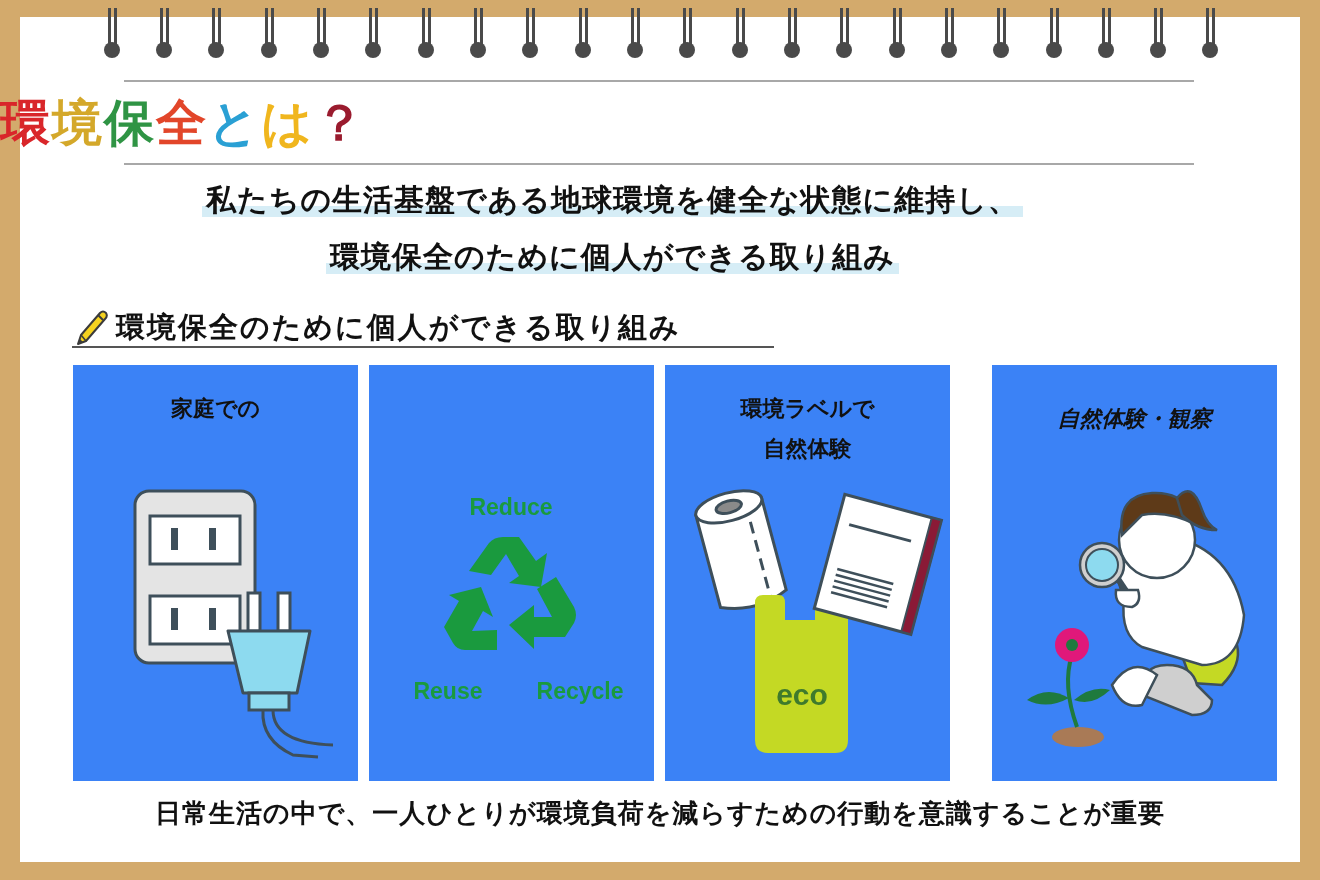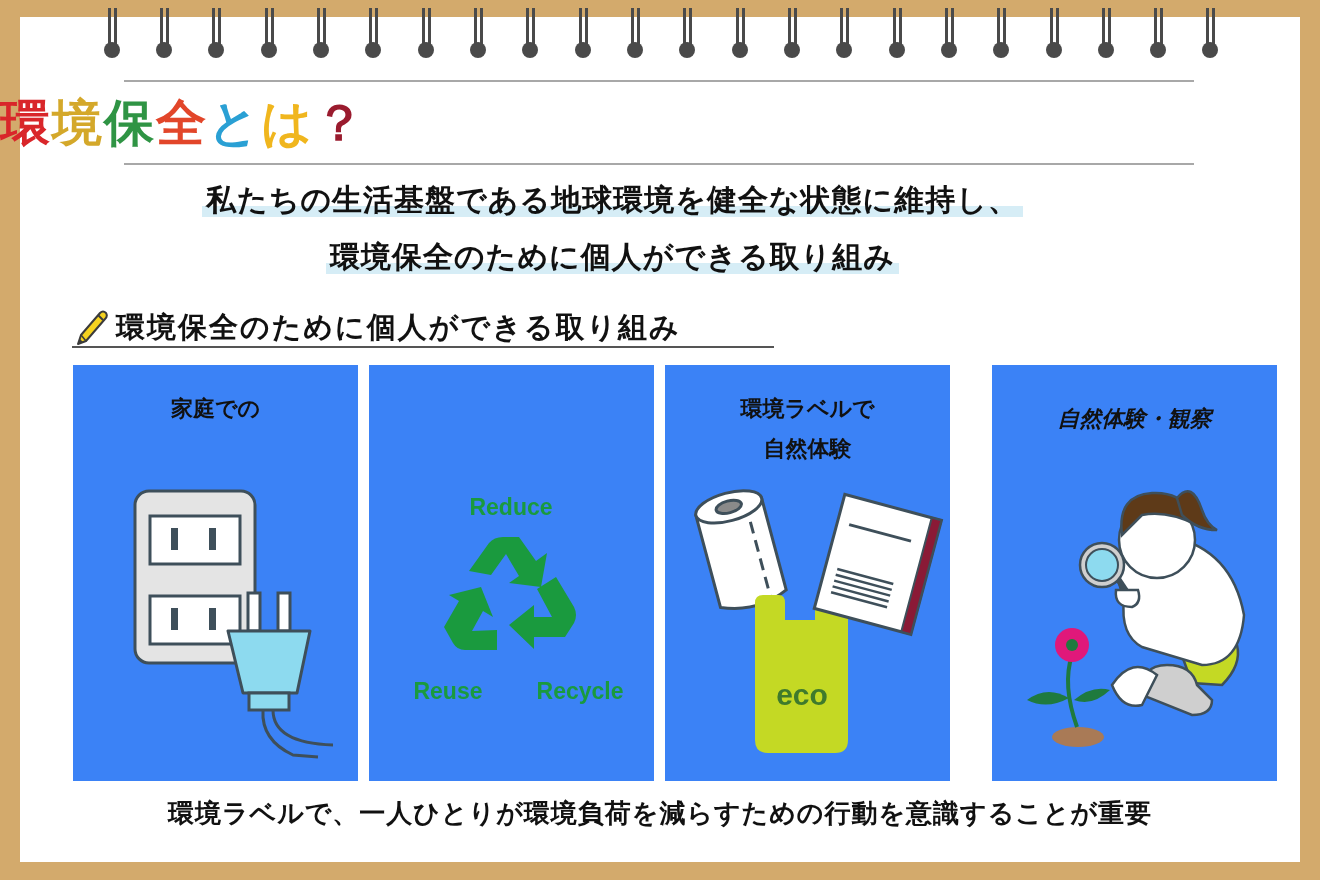--- a/index.html
+++ b/index.html
@@ -241,13 +241,13 @@
     <circle cx="165" cy="175" r="38" fill="#fff" stroke="#3e4f5a" stroke-width="2.5"></circle>
     <path d="M130 170 Q125 130 160 128 Q195 126 205 160 Q175 145 150 150 Q140 160 130 170 Z" fill="#5e3a18" stroke="#3e4f5a" stroke-width="2.5"></path>
     <path d="M185 133 Q200 115 210 145 Q215 160 225 165 Q205 165 190 150 Z" fill="#5e3a18" stroke="#3e4f5a" stroke-width="2.5"></path>
     <line x1="120" y1="205" x2="138" y2="232" stroke="#3e4f5a" stroke-width="6"></line>
     <circle cx="110" cy="200" r="22" fill="#cfcfcf" stroke="#3e4f5a" stroke-width="2.5"></circle>
     <circle cx="110" cy="200" r="16" fill="#8ddaef" stroke="#3e4f5a" stroke-width="2"></circle>
     <path d="M124 225 Q122 242 140 242 Q150 238 146 225 Z" fill="#fff" stroke="#3e4f5a" stroke-width="2.5"></path>
   </svg>
 </div>
 
-<div class="footer">環境ラベルで、一人ひとりが環境負荷を減らすための行動を意識することが重要</div>
+<div class="footer">日常生活の中で、一人ひとりが環境負荷を減らすための行動を意識することが重要</div>
 
 </body></html>

